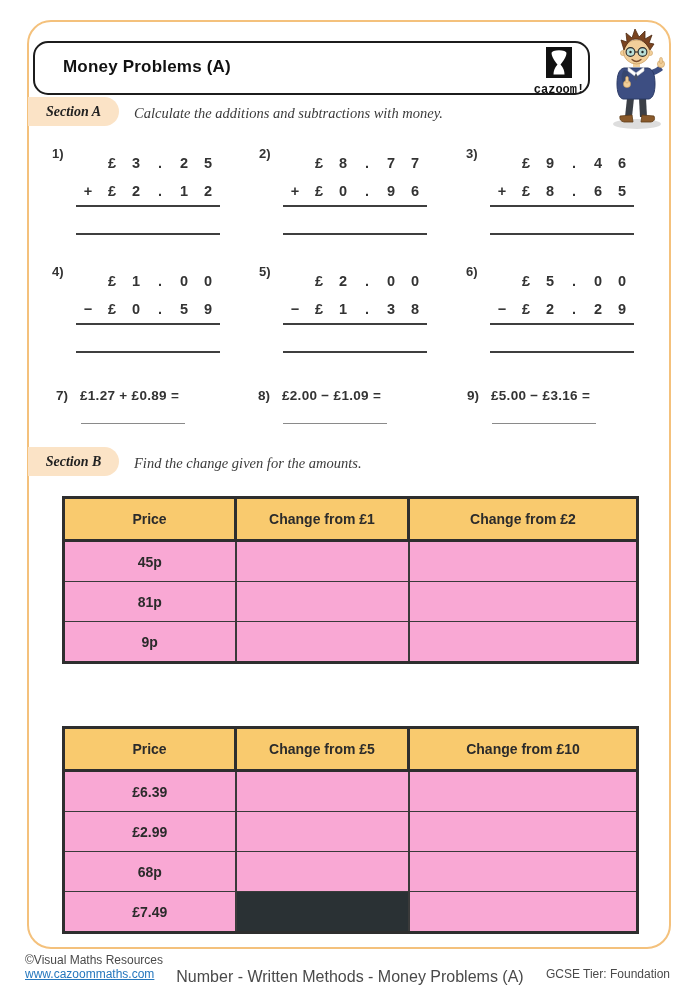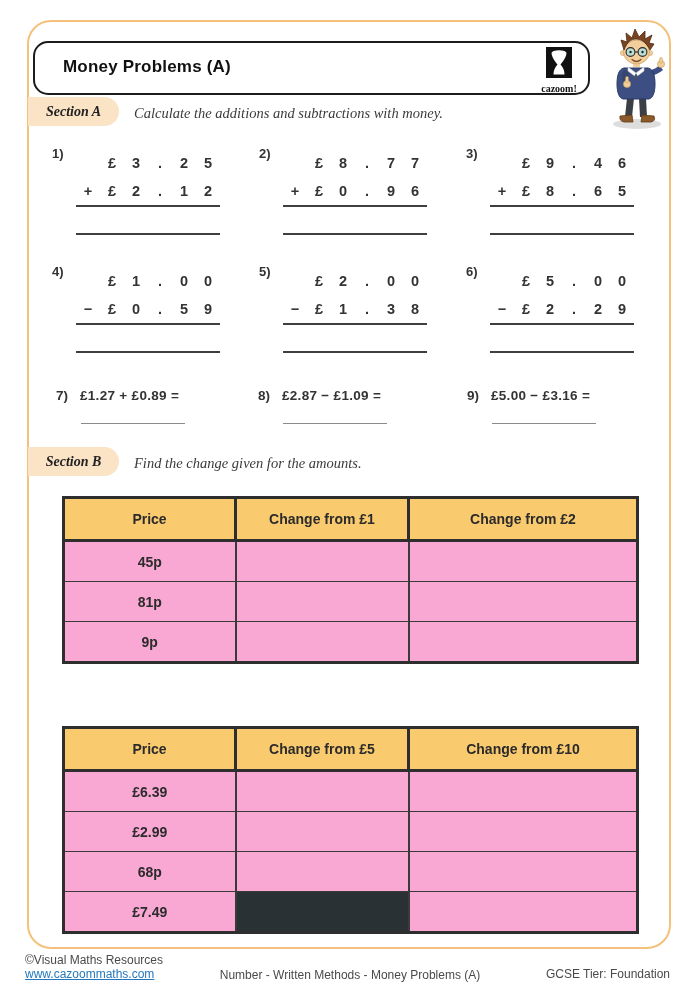--- a/index.html
+++ b/index.html
@@ -6,21 +6,21 @@
   .page{position:relative;width:700px;height:990px;background:#fff;overflow:hidden;
         font-family:"Liberation Sans",sans-serif;color:#333;}
   .outer-border{position:absolute;left:27px;top:20px;width:640px;height:925px;
         border:2px solid #F4C17C;border-radius:24px;background:#fff;}
   
   .title-box{position:absolute;left:33px;top:33px;width:553px;height:50px;
         border:2.5px solid #1c1c1c;border-radius:15px;background:#fff;margin-top:8px;}
   .title-text{position:absolute;left:28px;top:14px;font-size:17px;font-weight:bold;
         color:#111;letter-spacing:.2px;}
   .logo{position:absolute;left:498px;top:4px;width:52px;text-align:center;}
-  .logo-text{font-family:Liberation Serif, serif;font-weight:bold;font-size:10px;
+  .logo-text{font-family:Liberation Mono, monospace;font-weight:bold;font-size:12px;
         color:#111;margin-top:0px;letter-spacing:0px;}
   
   .mascot{position:absolute;left:596px;top:28px;width:82px;height:104px;}
   
   .pill{position:absolute;left:28px;width:91px;height:29px;background:#FBE3C6;
         border-radius:0 16px 16px 0;display:flex;align-items:center;justify-content:center;}
   .pill span{font-family:"Liberation Serif",serif;font-style:italic;font-weight:bold;
         font-size:14px;color:#222;}
   .instruction{position:absolute;left:134px;font-family:"Liberation Serif",serif;
         font-style:italic;font-size:14.5px;color:#3b3b3b;}
@@ -44,21 +44,21 @@
         font-weight:bold;color:#2b2b2b;text-align:center;}
   .wtable td{border:1.5px solid #3a3a3a;border-left-width:2px;border-right-width:2px;
         height:37px;font-size:14px;font-weight:bold;color:#2b2b2b;text-align:center;background:#f9a8d4;}
   .wtable{border:3px solid #2e2e2e;}
   .blocked{background:#2A3134 !important;}
   
   .foot-copy{position:absolute;left:25px;top:953px;font-size:12px;color:#4a4a4a;}
   .foot-link{position:absolute;left:25px;top:967px;font-size:12px;color:#2577BD;
         text-decoration:underline;cursor:pointer;}
   .foot-center{position:absolute;left:0;right:0;top:968px;text-align:center;
-        font-size:12px;color:#4a4a4a;}
+        font-size:16px;color:#4a4a4a;}
   .foot-right{position:absolute;right:30px;top:967px;font-size:12px;color:#4a4a4a;}
 </style>
 </head>
 <body>
 
 <div class="page">
   <div class="outer-border"></div>
 
   <div class="title-box">
     <div class="title-text">Money Problems (A)</div>
@@ -236,21 +236,21 @@
   <div class="iprob" style="left:56px;top:388px;">
     <div class="expr-row">
         <span class="inum">7)</span>
     <span class="iexpr">£1.27 + £0.89 =</span>
       </div>
     <div class="iline"></div>
   </div>
   <div class="iprob" style="left:258px;top:388px;">
     <div class="expr-row">
         <span class="inum">8)</span>
-    <span class="iexpr">£2.87 − £1.09 =</span>
+    <span class="iexpr">£2.00 − £1.09 =</span>
       </div>
     <div class="iline"></div>
   </div>
   <div class="iprob" style="left:467px;top:388px;">
     <div class="expr-row">
         <span class="inum">9)</span>
     <span class="iexpr">£5.00 − £3.16 =</span>
       </div>
     <div class="iline"></div>
   </div>

